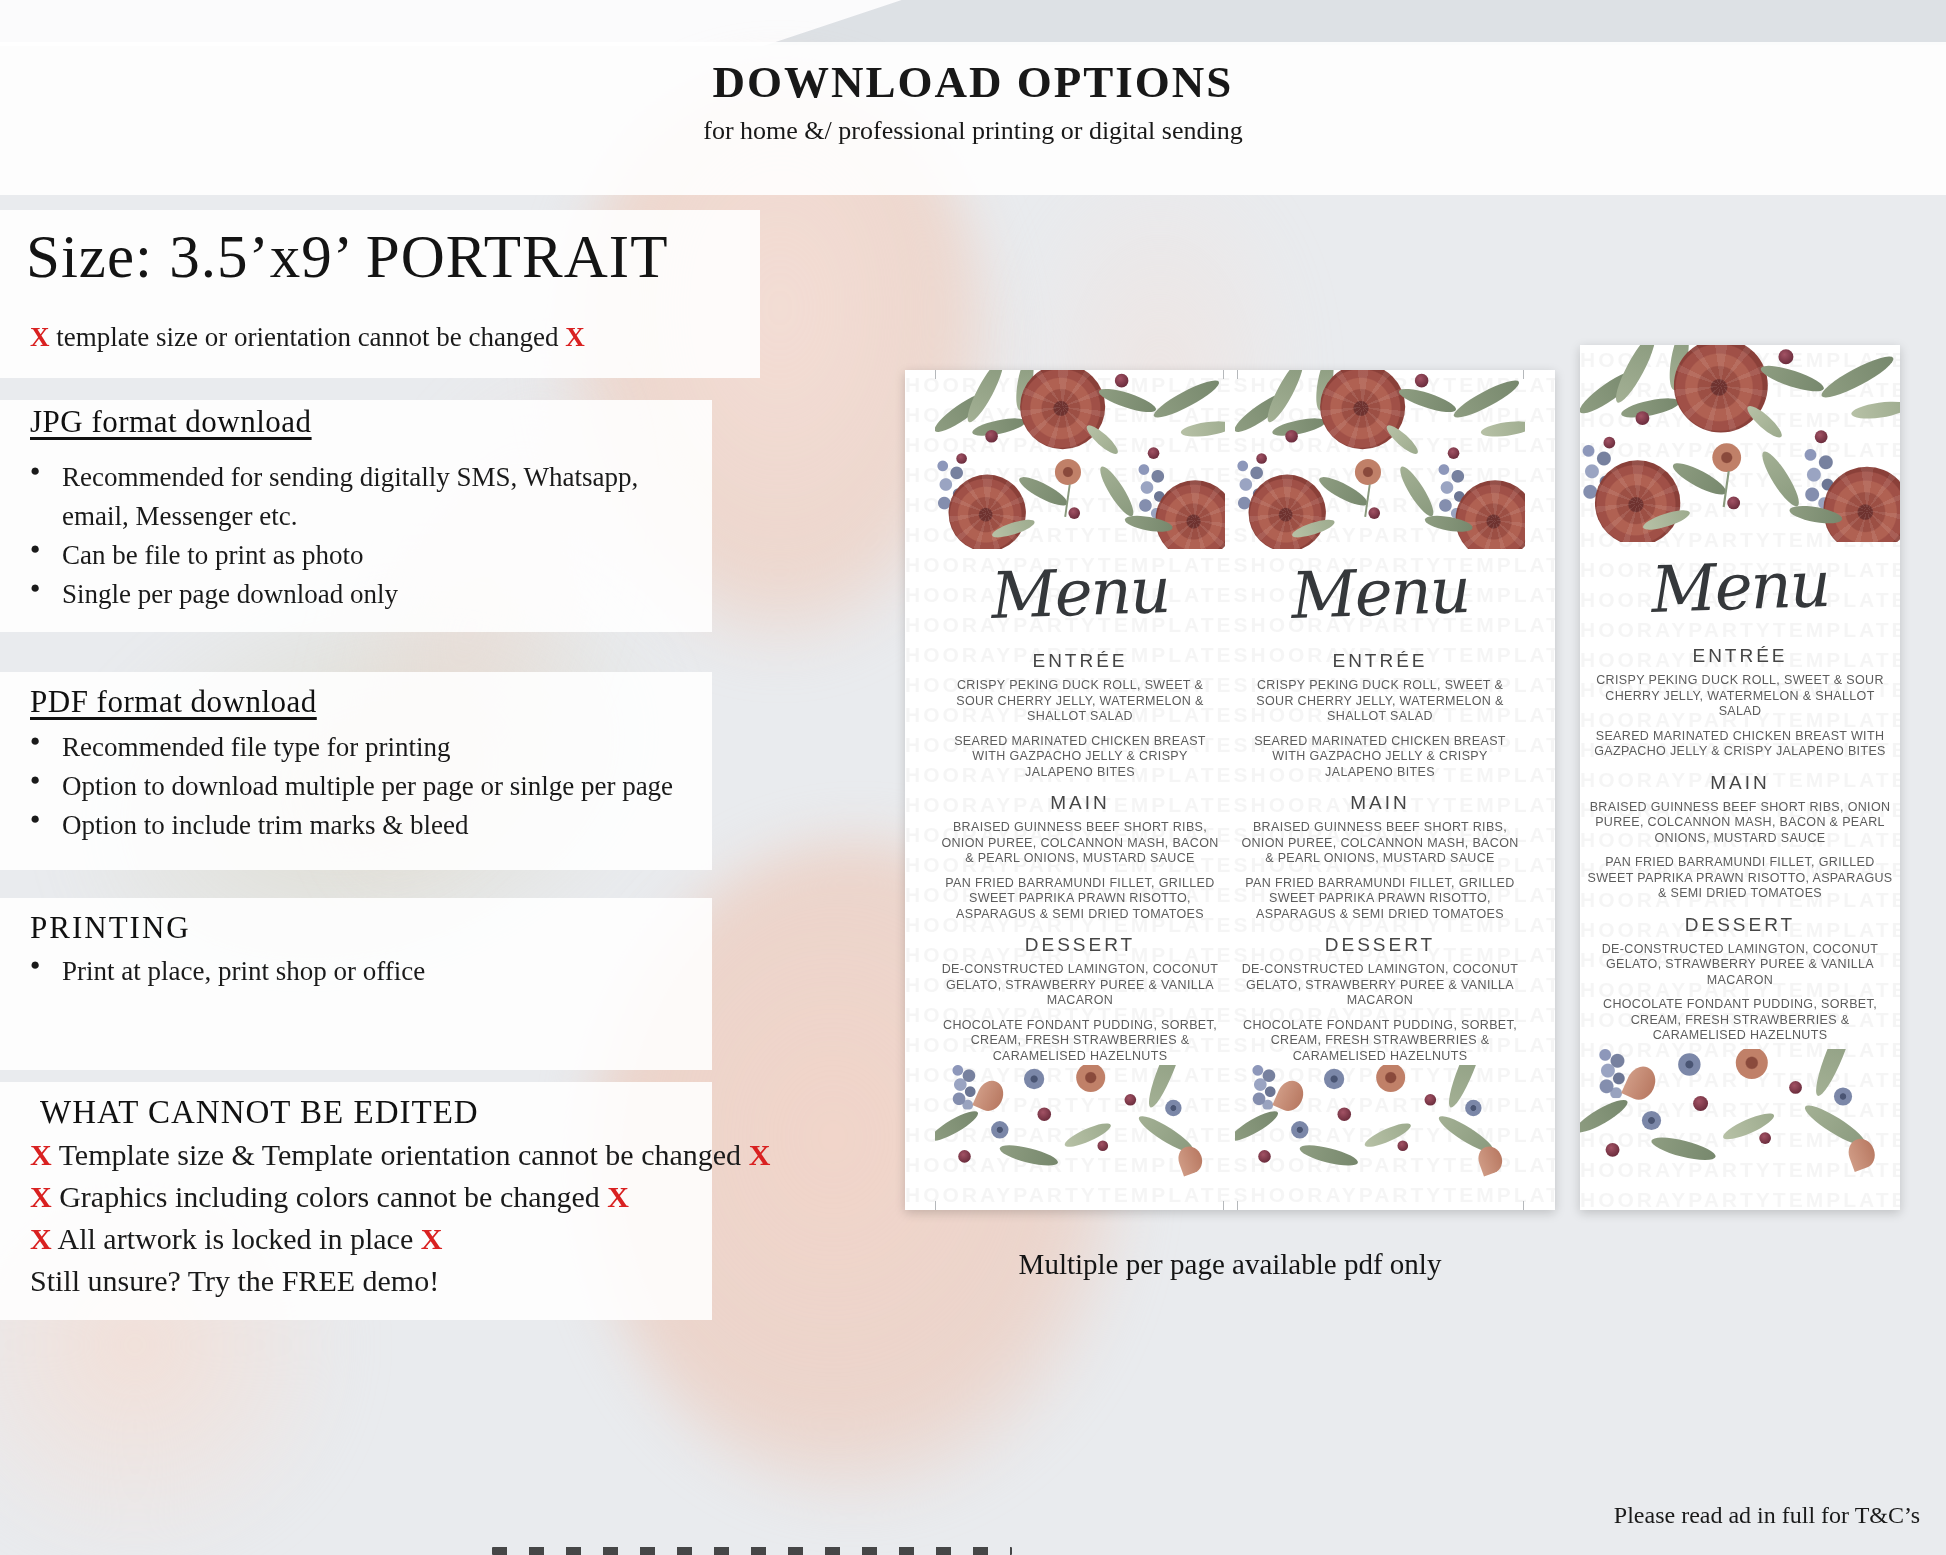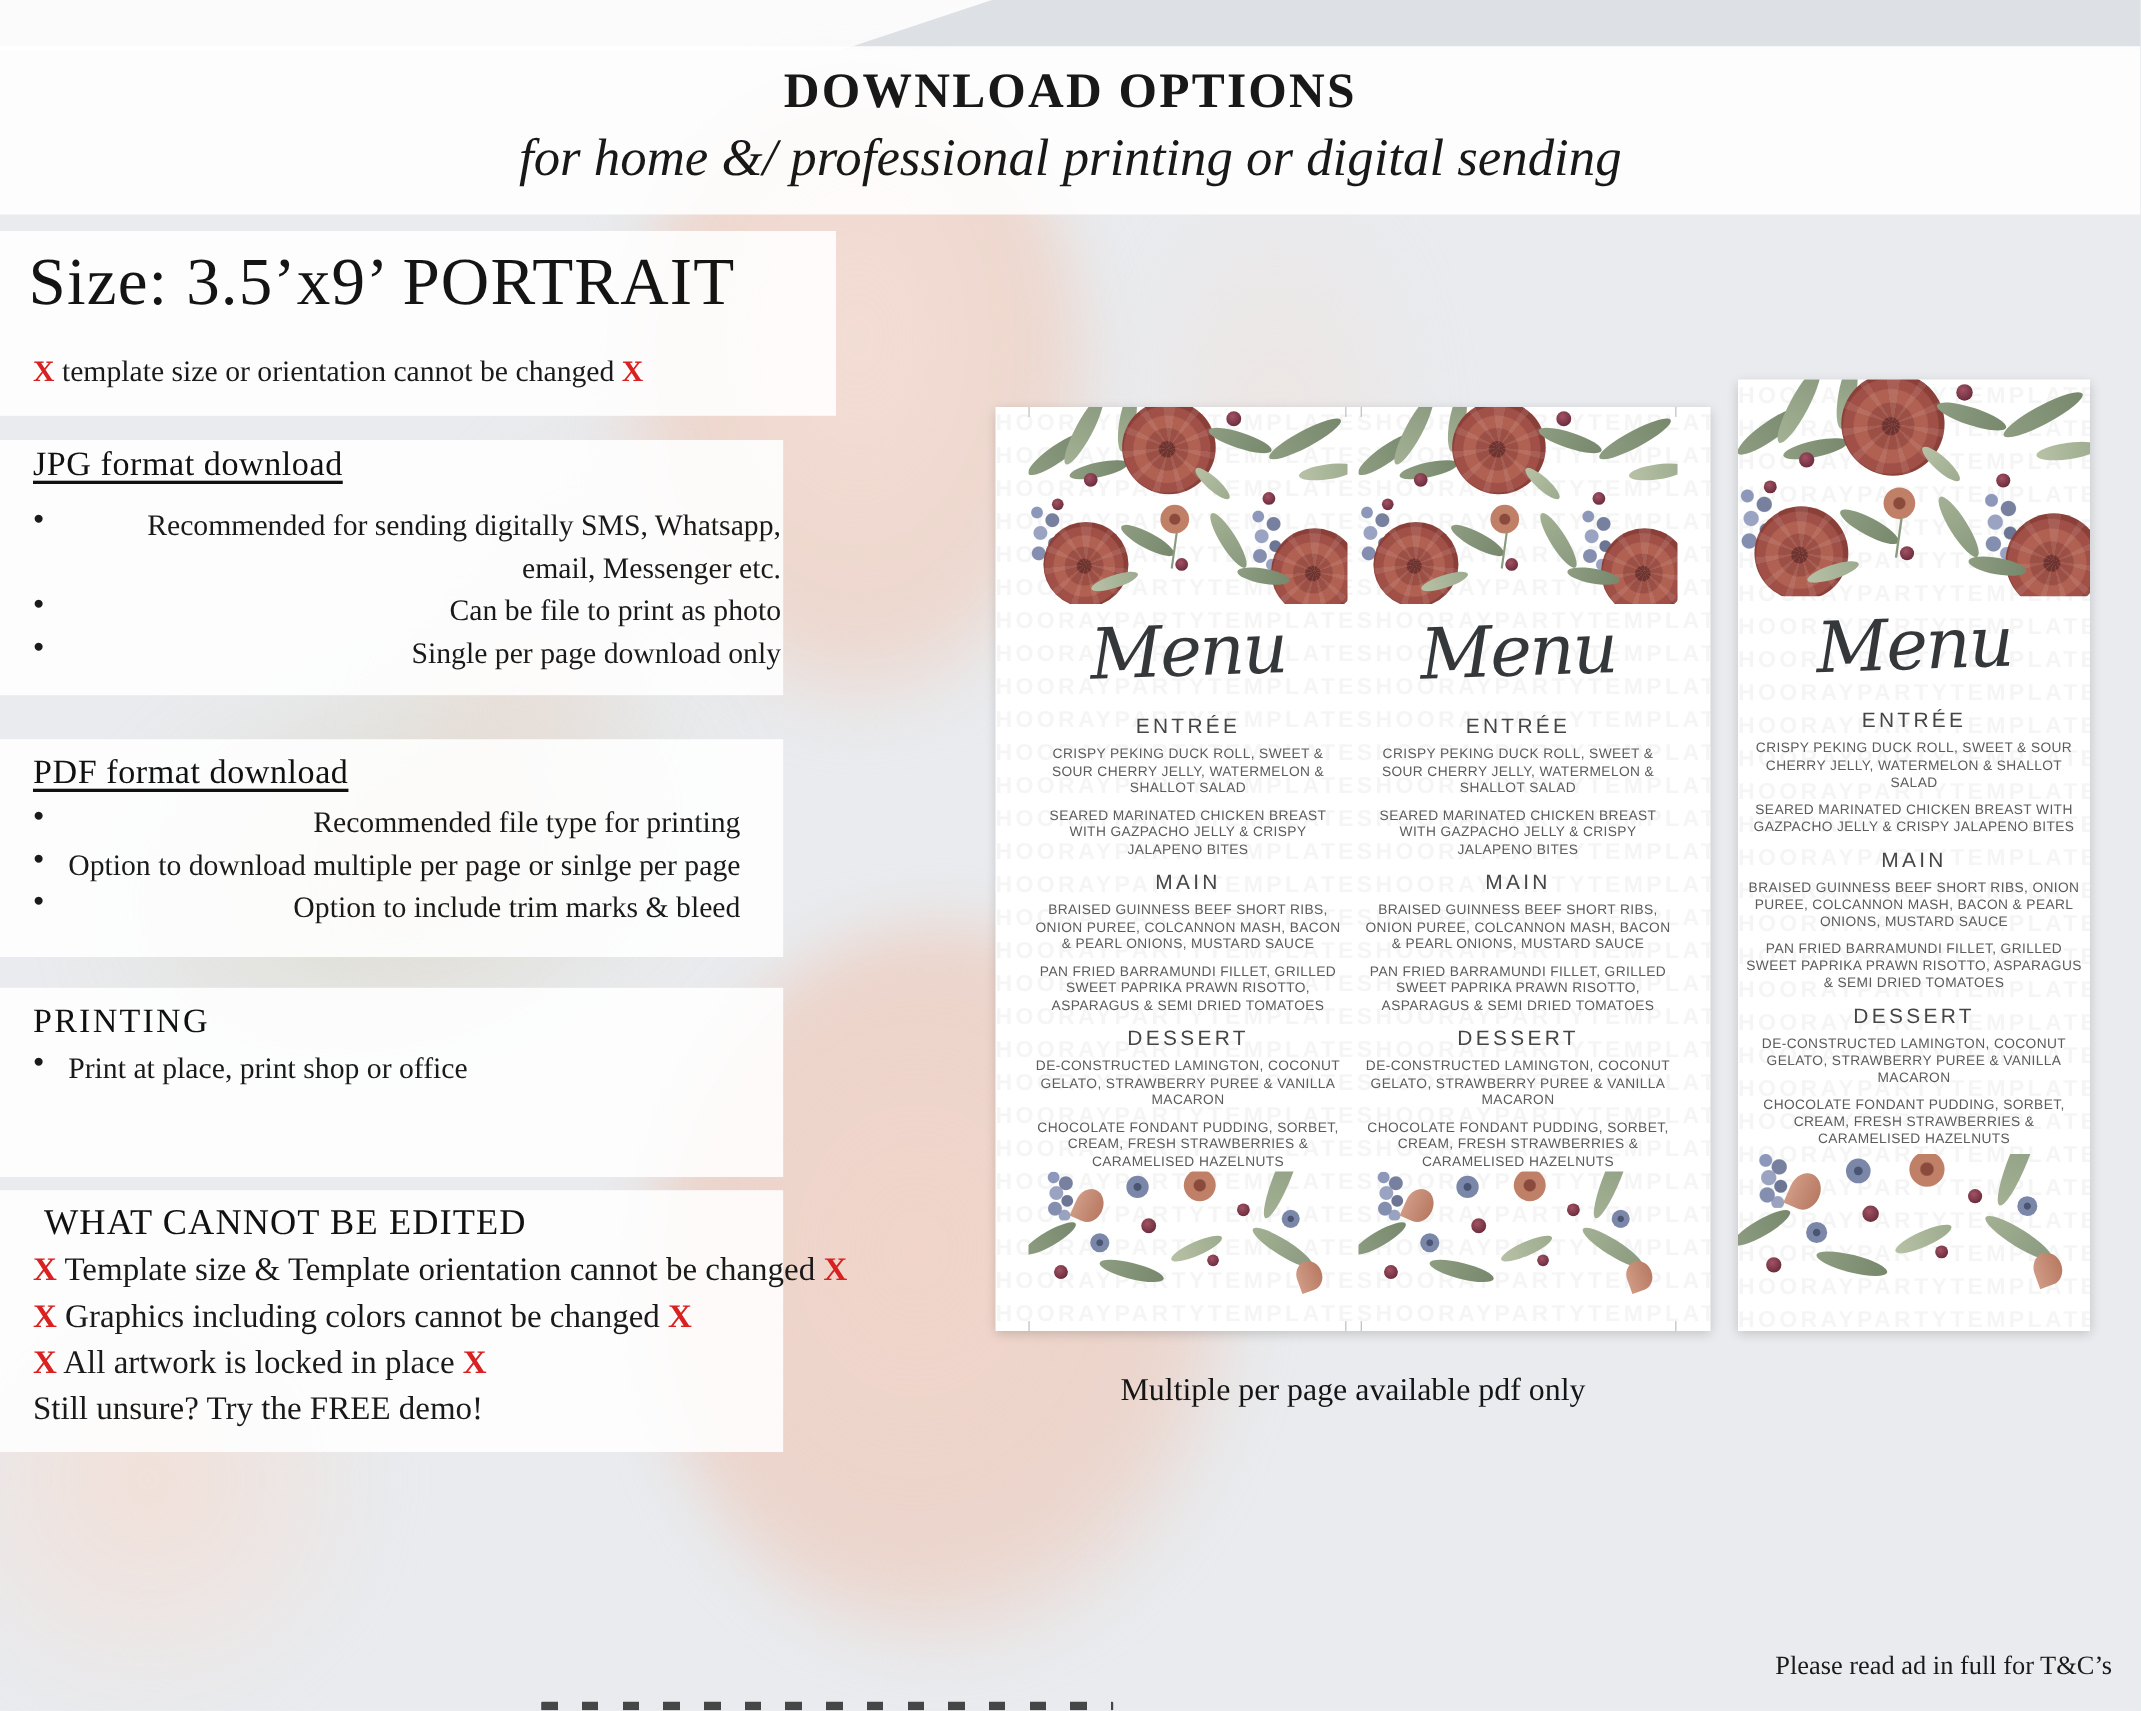--- a/index.html
+++ b/index.html
@@ -23,32 +23,32 @@
   .band-header{left:0;top:42px;width:1946px;height:153px;}
   .band-size{left:0;top:210px;width:760px;height:168px;}
   .band-jpg{left:0;top:400px;width:712px;height:232px;}
   .band-pdf{left:0;top:672px;width:712px;height:198px;}
   .band-print{left:0;top:898px;width:712px;height:172px;}
   .band-edit{left:0;top:1082px;width:712px;height:238px;}
 
   
   .hdr{position:absolute;left:0;top:56px;width:1946px;text-align:center;color:#181818;}
   .hdr .title{font-size:45px;letter-spacing:2px;font-weight:600;}
-  .hdr .subtitle{font-size:48px;margin-top:8px;font-style:italic;}
+  .hdr .subtitle{font-size:26px;margin-top:8px;}
   .size-title{position:absolute;left:26px;top:222px;font-size:61px;color:#141414;white-space:nowrap;letter-spacing:1px;}
   .xline{position:absolute;left:30px;top:322px;font-size:27px;color:#1a1a1a;white-space:nowrap;}
   .xmark{color:#d92121;font-weight:bold;}
   .sec-heading{position:absolute;font-size:31px;color:#111;letter-spacing:.5px;}
   .underlined{text-decoration:underline;text-underline-offset:5px;}
   .h-jpg{left:30px;top:404px;}
   .h-pdf{left:30px;top:684px;}
   .h-print{left:30px;top:910px;letter-spacing:2px;}
   .h-edit{left:40px;top:1094px;letter-spacing:1px;font-size:33px;}
   ul.bullets{position:absolute;margin:0;padding:0;list-style:none;font-size:27px;color:#1a1a1a;line-height:1.45;}
-  ul.bullets li{position:relative;padding-left:36px;white-space:nowrap;text-align:right;}
+  ul.bullets li{position:relative;padding-left:36px;white-space:nowrap;}
   ul.bullets.allow-wrap li:first-child{white-space:normal;width:648px;}
   ul.bullets li::before{content:"\25CF";position:absolute;left:4px;top:1px;font-size:17px;}
   .ul-jpg{left:26px;top:458px;}
   .ul-pdf{left:26px;top:728px;}
   .ul-print{left:26px;top:952px;}
   .rules{position:absolute;left:30px;top:1134px;font-size:30px;color:#1a1a1a;line-height:1.4;}
   .rules .rule{white-space:nowrap;}
   .rules .footer-line{white-space:nowrap;}
 
   

